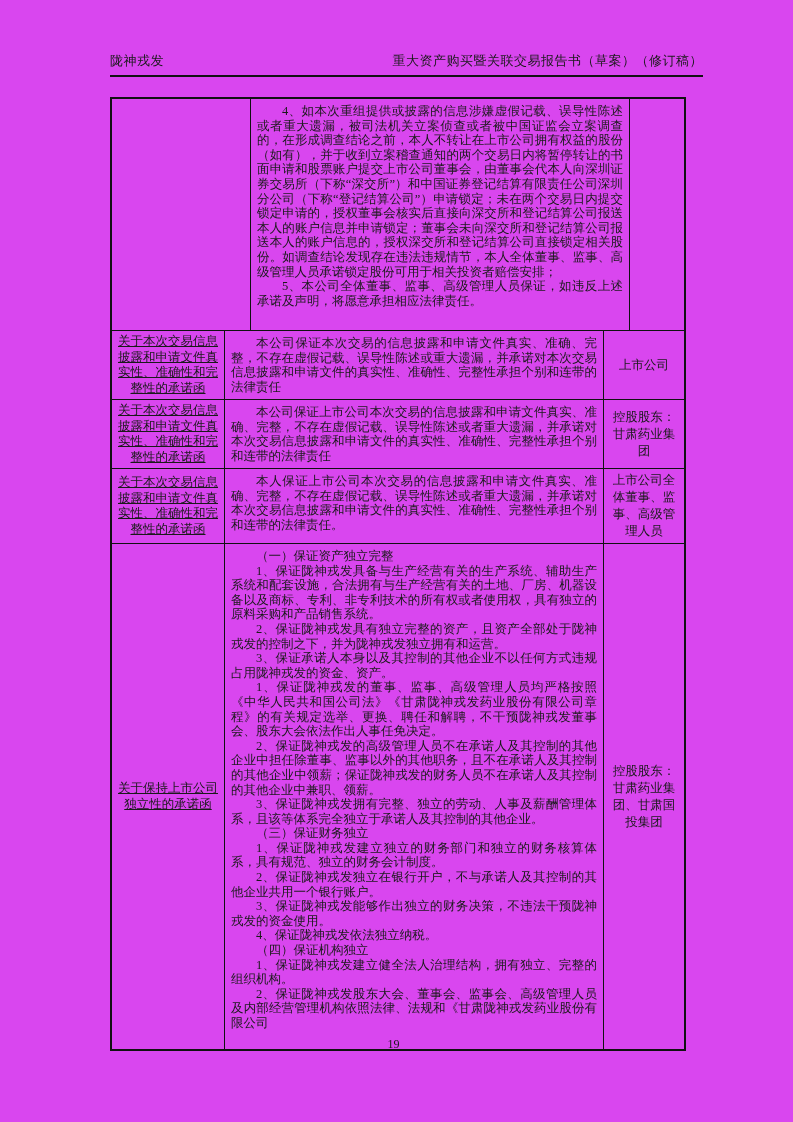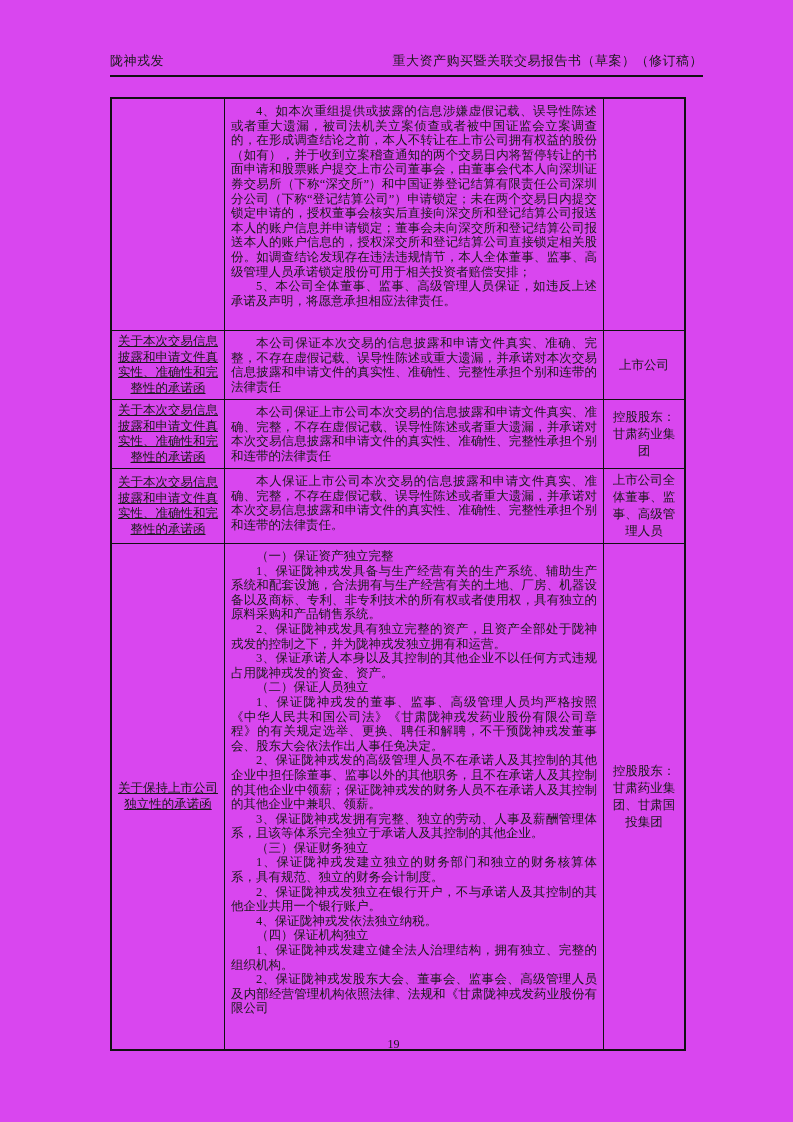--- a/index.html
+++ b/index.html
@@ -56,21 +56,21 @@
     padding:3px 6px;
     line-height:17px;
     font-family:Liberation Serif, serif;
   }
   .cell-content p{
     margin:0;
     text-indent:2em;
     text-align:justify;
   }
   
-  .row-0{min-height:231px;}
+  .row-0{min-height:231px;padding-left:26px;}
   .row-1{min-height:54px;}
   .row-2{min-height:63px;}
   .row-3{min-height:64px;}
   .row-4{min-height:506px;}
   
   .page-footer{
     position:absolute;
     left:0;right:6px;top:1037px;
     text-align:center;
     font-size:12px;
@@ -116,27 +116,27 @@
         </div>
         <div class="cell cell-party">上市公司全体董事、监事、高级管理人员</div>
       </div>
       <div class="trow row-4">
         <div class="cell cell-label">关于保持上市公司独立性的承诺函</div>
         <div class="cell cell-content">
           <p>（一）保证资产独立完整</p>
           <p>1、保证陇神戎发具备与生产经营有关的生产系统、辅助生产系统和配套设施，合法拥有与生产经营有关的土地、厂房、机器设备以及商标、专利、非专利技术的所有权或者使用权，具有独立的原料采购和产品销售系统。</p>
           <p>2、保证陇神戎发具有独立完整的资产，且资产全部处于陇神戎发的控制之下，并为陇神戎发独立拥有和运营。</p>
           <p>3、保证承诺人本身以及其控制的其他企业不以任何方式违规占用陇神戎发的资金、资产。</p>
-          <p>（二）保证人员独立</p>
           <p>1、保证陇神戎发的董事、监事、高级管理人员均严格按照《中华人民共和国公司法》《甘肃陇神戎发药业股份有限公司章程》的有关规定选举、更换、聘任和解聘，不干预陇神戎发董事会、股东大会依法作出人事任免决定。</p>
           <p>2、保证陇神戎发的高级管理人员不在承诺人及其控制的其他企业中担任除董事、监事以外的其他职务，且不在承诺人及其控制的其他企业中领薪；保证陇神戎发的财务人员不在承诺人及其控制的其他企业中兼职、领薪。</p>
           <p>3、保证陇神戎发拥有完整、独立的劳动、人事及薪酬管理体系，且该等体系完全独立于承诺人及其控制的其他企业。</p>
           <p>（三）保证财务独立</p>
           <p>1、保证陇神戎发建立独立的财务部门和独立的财务核算体系，具有规范、独立的财务会计制度。</p>
           <p>2、保证陇神戎发独立在银行开户，不与承诺人及其控制的其他企业共用一个银行账户。</p>
+          <p>3、保证陇神戎发能够作出独立的财务决策，不违法干预陇神戎发的资金使用。</p>
           <p>4、保证陇神戎发依法独立纳税。</p>
           <p>（四）保证机构独立</p>
           <p>1、保证陇神戎发建立健全法人治理结构，拥有独立、完整的组织机构。</p>
           <p>2、保证陇神戎发股东大会、董事会、监事会、高级管理人员及内部经营管理机构依照法律、法规和《甘肃陇神戎发药业股份有限公司</p>
         </div>
         <div class="cell cell-party">控股股东：甘肃药业集团、甘肃国投集团</div>
       </div>
     </div>
 
   <div class="page-footer">

